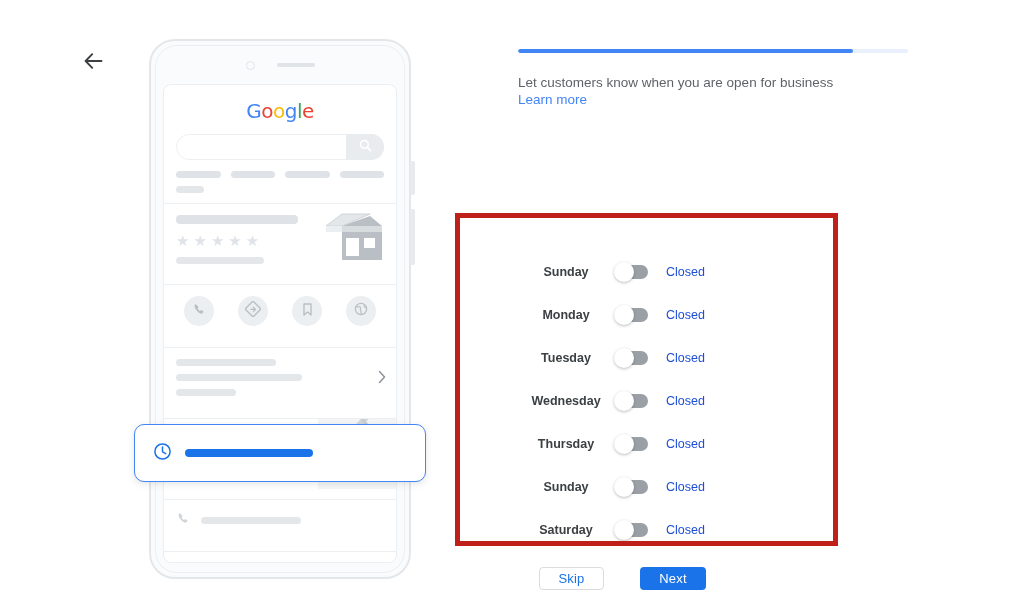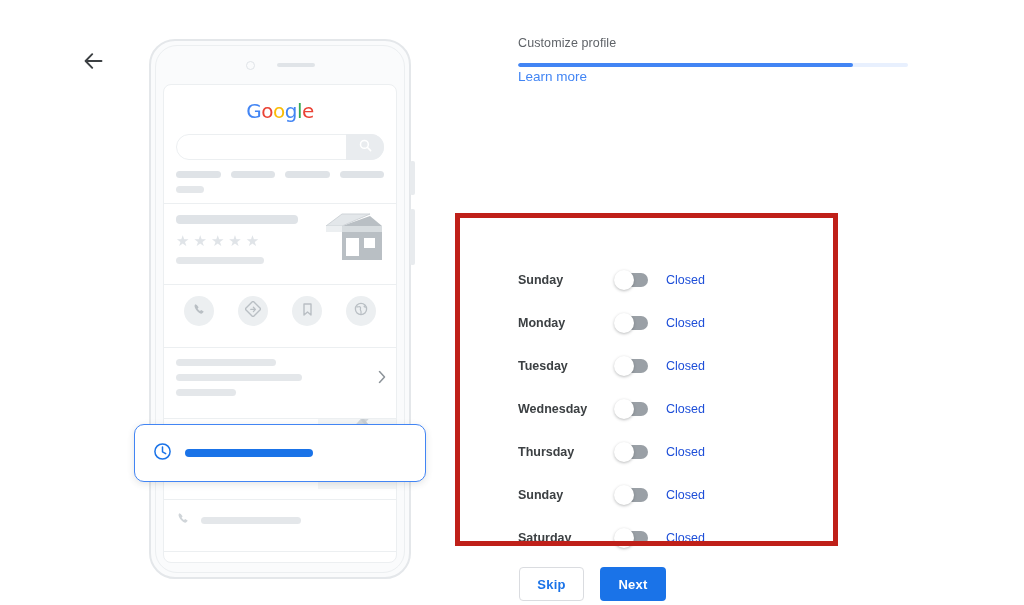--- a/index.html
+++ b/index.html
@@ -286,22 +286,23 @@
     border: 5px solid #bf2019;
     box-sizing: border-box;
     pointer-events: none;
     z-index: 9;
   }
 
   
   #hours-list {
     position: absolute;
     left: 518px;
-    top: 258px;
+    top: 250px;
     width: 330px;
+    text-align: center;
   }
   .hours-row {
     display: flex;
     align-items: center;
     height: 43px;
   }
   .day-label {
     width: 96px;
     font-size: 12.5px;
     font-weight: bold;
@@ -341,30 +342,31 @@
 
   
   #footer-buttons {
     position: absolute;
     left: 519px;
     top: 567px;
     display: flex;
     gap: 16px;
   }
   .btn {
-    height: 34px;
+    height: 23px;
     border-radius: 4px;
     font-size: 13px;
-    font-weight: bold;
+    font-weight: normal;
     display: flex;
     align-items: center;
     justify-content: center;
     cursor: pointer;
     box-sizing: border-box;
     letter-spacing: 0.2px;
+    margin-left: 20px;
   }
   #skip-button {
     width: 65px;
     background: #ffffff;
     border: 1px solid #dadce0;
     color: #1a73e8;
   }
   #next-button {
     width: 66px;
     background: #1a73e8;
@@ -548,24 +550,24 @@
       <svg width="19" height="19" viewBox="0 0 19 19">
         <circle cx="9.5" cy="9.5" r="7.6" fill="none" stroke="#1a73e8" stroke-width="1.5"></circle>
         <path d="M9.5 5.1 V9.8 L12.7 11.6" fill="none" stroke="#1a73e8" stroke-width="1.5" stroke-linecap="round" stroke-linejoin="round"></path>
       </svg>
     </span>
     <div class="hours-bar"></div>
   </div>
 </div>
 
 <div id="right-panel">
-  <div id="step-label">Customize profile</div>
   <div id="progress-track" style="background: rgb(232, 240, 254);">
     <div id="progress-fill" style="width: 86%; background: rgb(66, 133, 244);"></div>
   </div>
+  <div id="page-subtitle">Let customers know when you are open for business</div>
   <a id="learn-more" style="color: rgb(66, 133, 244);">Learn more</a>
 </div>
 
 <div id="hours-list">
     <div class="hours-row">
       <div class="day-label">Sunday</div>
       <div class="toggle">
         <div class="toggle-track"></div>
         <div class="toggle-knob"></div>
       </div>

